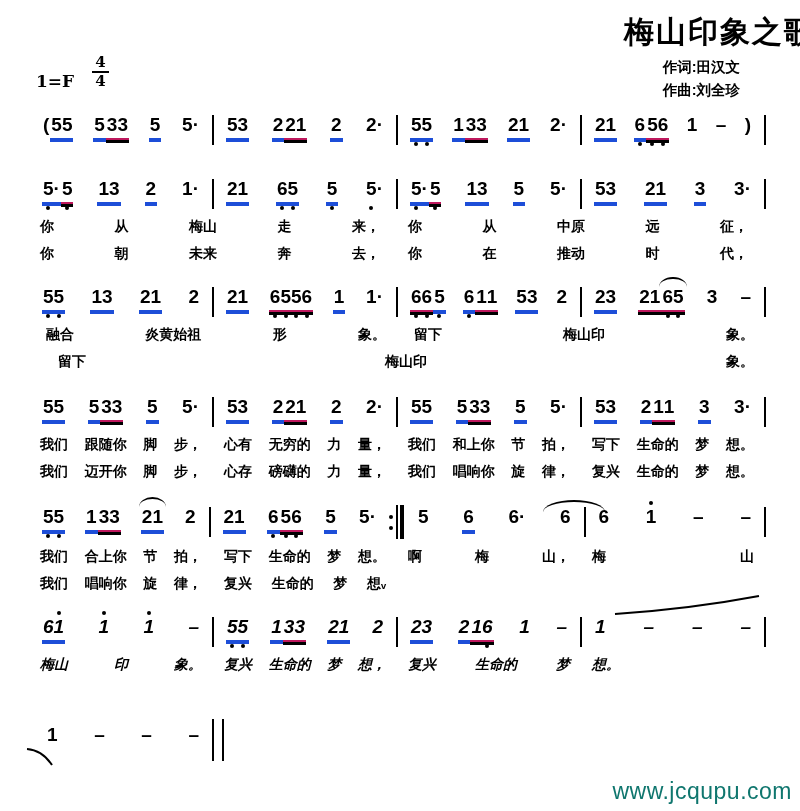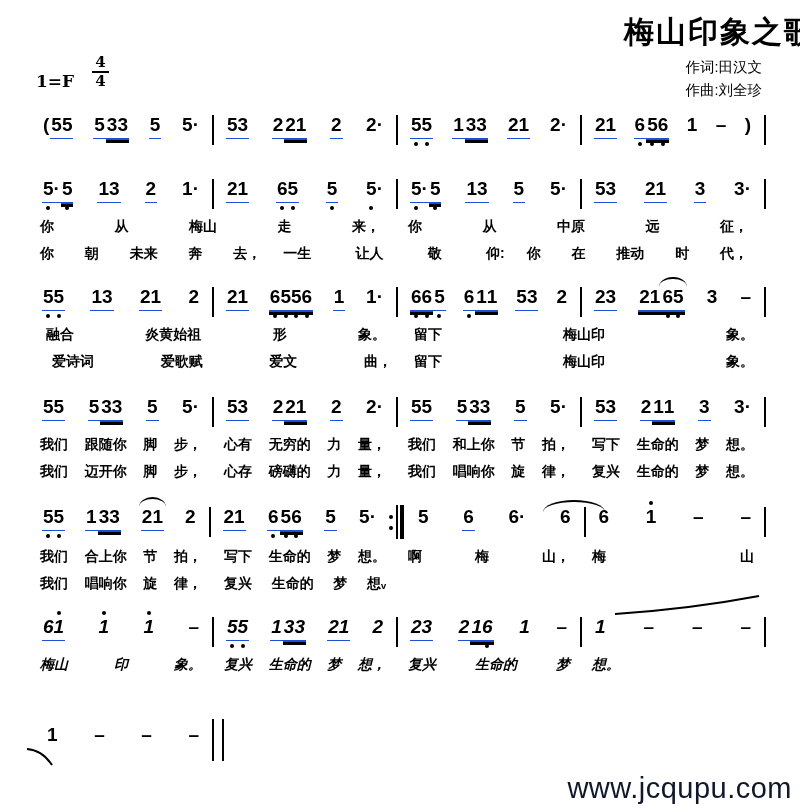--- a/index.html
+++ b/index.html
@@ -8,31 +8,31 @@
     font-family:"Liberation Sans","DejaVu Sans",sans-serif;overflow:hidden;
   }
   
   .title{position:absolute;top:12px;left:0;width:100%;text-align:right;
     font-size:30px;font-weight:bold;letter-spacing:2px;padding-left:16px;}
   .keysig{position:absolute;top:60px;left:36px;display:flex;align-items:flex-end;gap:18px;
     font-family:"DejaVu Serif",serif;font-size:17px;font-weight:bold;}
   .frac{display:inline-block;text-align:center;font-size:15px;line-height:1.15;margin-top:-6px;}
   .frac .num{display:block;border-bottom:2px solid #000;padding:0 3px;}
   .frac .den{display:block;padding:0 3px;}
-  .credits{position:absolute;top:56px;right:38px;text-align:left;font-size:14.5px;
-    font-weight:normal;line-height:23px;}
+  .credits{position:absolute;top:56px;right:60px;text-align:left;font-size:14.5px;
+    font-weight:bold;line-height:23px;}
   
   .score{position:absolute;left:32px;top:0;width:736px;}
   .system{position:absolute;left:0;width:100%;}
   .notes-row{display:flex;align-items:flex-start;font-size:19px;font-weight:bold;line-height:1.15;}
   .measure{flex:1;display:flex;justify-content:space-between;align-items:flex-start;padding:2px 10px 0;}
   .beat{display:flex;align-items:flex-start;}
   .unit{position:relative;display:inline-block;padding:0 1px 2px;}
-  .unit.u1{border-bottom:1px solid #1d4ed8;}
-  .unit.u2{border-bottom:2px solid #1d4ed8;box-shadow:0 3px 0 0 #000;}
+  .unit.u1{border-bottom:4px solid #1d4ed8;}
+  .unit.u2{border-bottom:2px solid #be185d;box-shadow:0 3px 0 0 #000;}
   .unit.arc::before{content:'';position:absolute;left:-2px;right:-2px;top:-9px;height:8px;
     border-top:2px solid #000;border-radius:100% 100% 0 0 / 200% 200% 0 0;}
   .ch{display:inline-block;position:relative;}
   .dot{position:absolute;left:50%;transform:translateX(-50%);width:4px;height:4px;
     border-radius:50%;background:#000;}
   .dot.db{bottom:-10px;}
   .dot.da{top:-5px;}
   .bar{width:2px;background:#000;height:30px;margin:3px 2px 0;flex:none;}
   .bar.final{width:8px;background:transparent;border-left:2px solid #000;border-right:2px solid #000;height:42px;margin-top:-3px;}
   .bar.repeat{width:16px;background:transparent;display:flex;align-items:center;height:34px;margin-top:1px;}
@@ -42,21 +42,21 @@
   .bar.repeat .thick{width:4px;height:100%;background:#000;}
   .lyrics-row{display:flex;margin-top:9px;font-size:14px;font-weight:bold;}
   .lyric-measure{flex:1;display:flex;justify-content:space-between;padding:0 8px;}
   .bar-spacer{width:6px;flex:none;}
   .syl{white-space:nowrap;}
   
   .slur-div{position:absolute;border-top:2px solid #000;
     border-radius:100% 100% 0 0 / 200% 200% 0 0;height:10px;}
   .slur-svg{position:absolute;}
   
-  .watermark{position:absolute;right:8px;bottom:6px;font-size:29px;color:#0f172a;
+  .watermark{position:absolute;right:8px;bottom:6px;font-size:23px;color:#0f766e;
     font-weight:normal;letter-spacing:0.5px;text-align:center;}
 </style>
 </head>
 <body>
 
 <div class="title">梅山印象之歌</div>
 
 <div class="keysig">
   <span>1=F</span>
   <span class="frac">
@@ -230,26 +230,20 @@
       </div>
       <div class="lyrics-row">
         <div class="lyric-measure">
           <span class="syl">你</span>
           <span class="syl">朝</span>
           <span class="syl">未来</span>
           <span class="syl">奔</span>
           <span class="syl">去，</span>
         </div>
         <span class="bar-spacer"></span>
-        <div class="lyric-measure">
-          <span class="syl">一生</span>
-          <span class="syl">让人</span>
-          <span class="syl">敬</span>
-          <span class="syl">仰:</span>
-        </div>
         <span class="bar-spacer"></span>
         <div class="lyric-measure">
           <span class="syl">你</span>
           <span class="syl">在</span>
           <span class="syl">推动</span>
           <span class="syl">时</span>
           <span class="syl">代，</span>
         </div>
         <span class="bar-spacer"></span>
         <span class="bar-spacer"></span>
@@ -334,26 +328,20 @@
         <div class="lyric-measure">
           <span class="syl">留下</span>
           <span class="syl">梅山印</span>
           <span class="syl">象。</span>
         </div>
         <span class="bar-spacer"></span>
       </div>
       <div class="lyrics-row">
         <span class="bar-spacer"></span>
         <span class="bar-spacer"></span>
-        <div class="lyric-measure">
-          <span class="syl">爱诗词</span>
-          <span class="syl">爱歌赋</span>
-          <span class="syl">爱文</span>
-          <span class="syl">曲，</span>
-        </div>
         <span class="bar-spacer"></span>
         <div class="lyric-measure">
           <span class="syl">留下</span>
           <span class="syl">梅山印</span>
           <span class="syl">象。</span>
         </div>
         <span class="bar-spacer"></span>
       </div>
     </div>
     <div class="system" style="top: 394px;">

